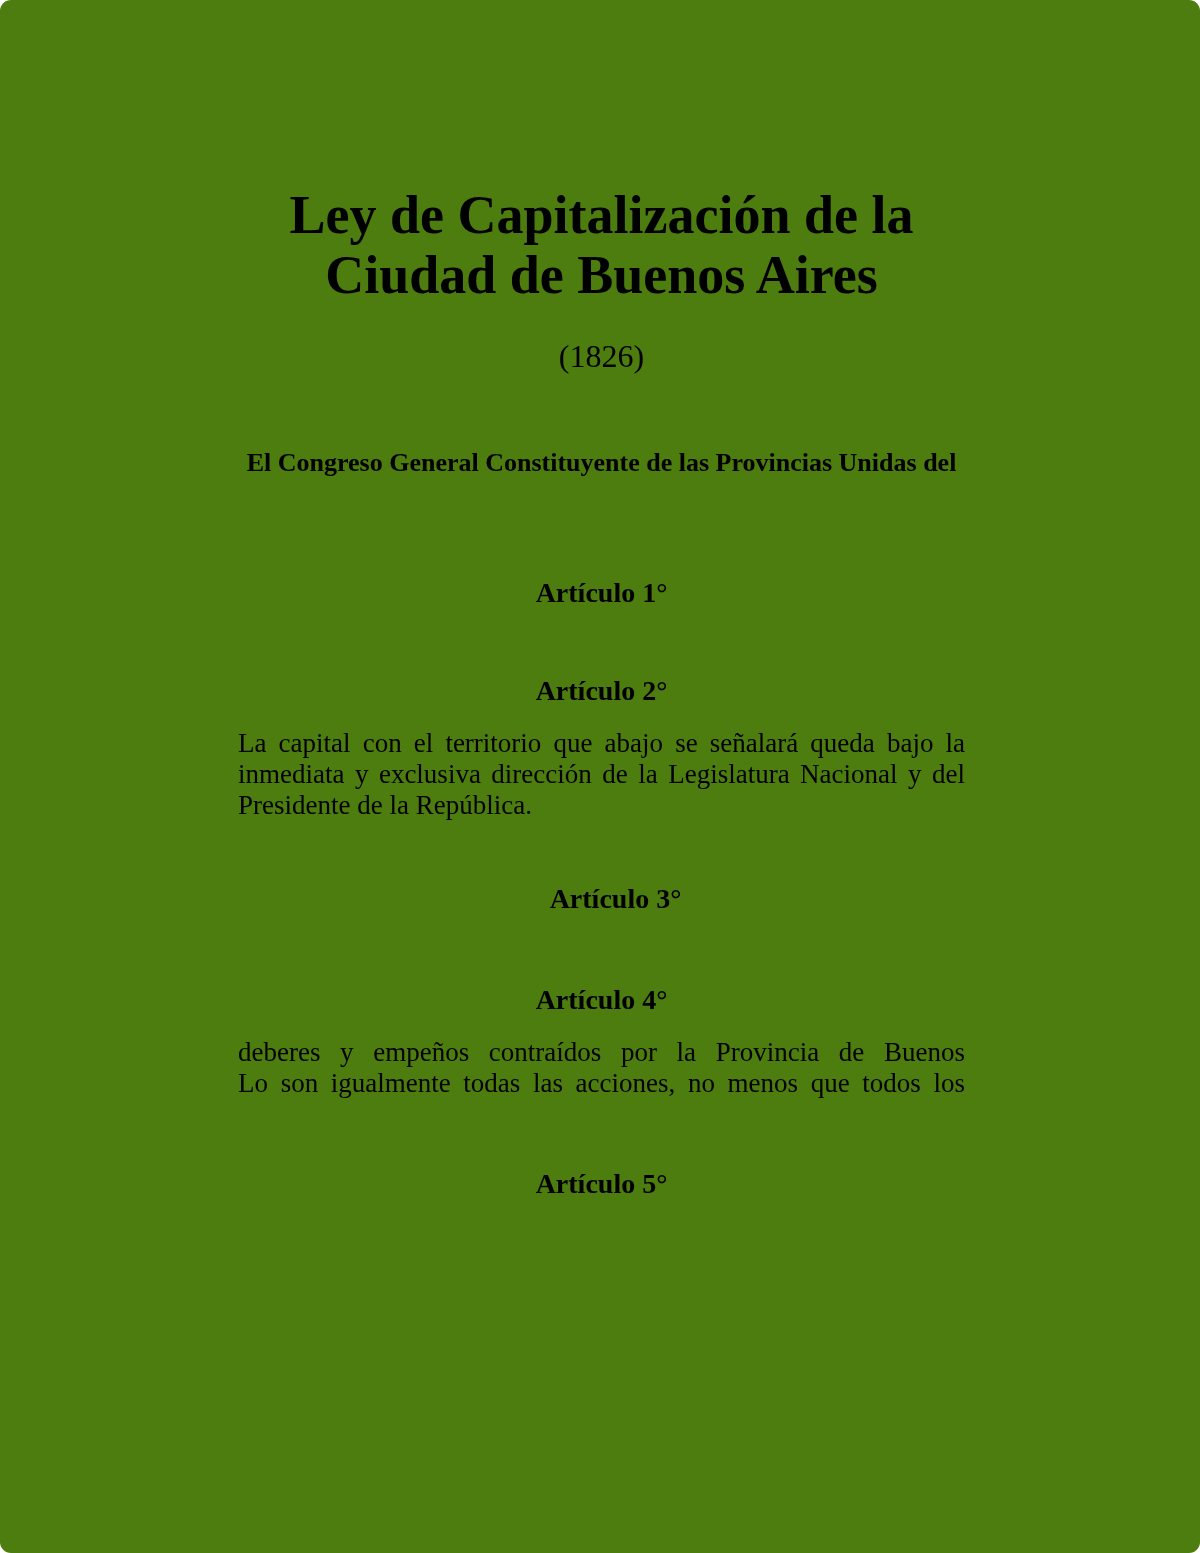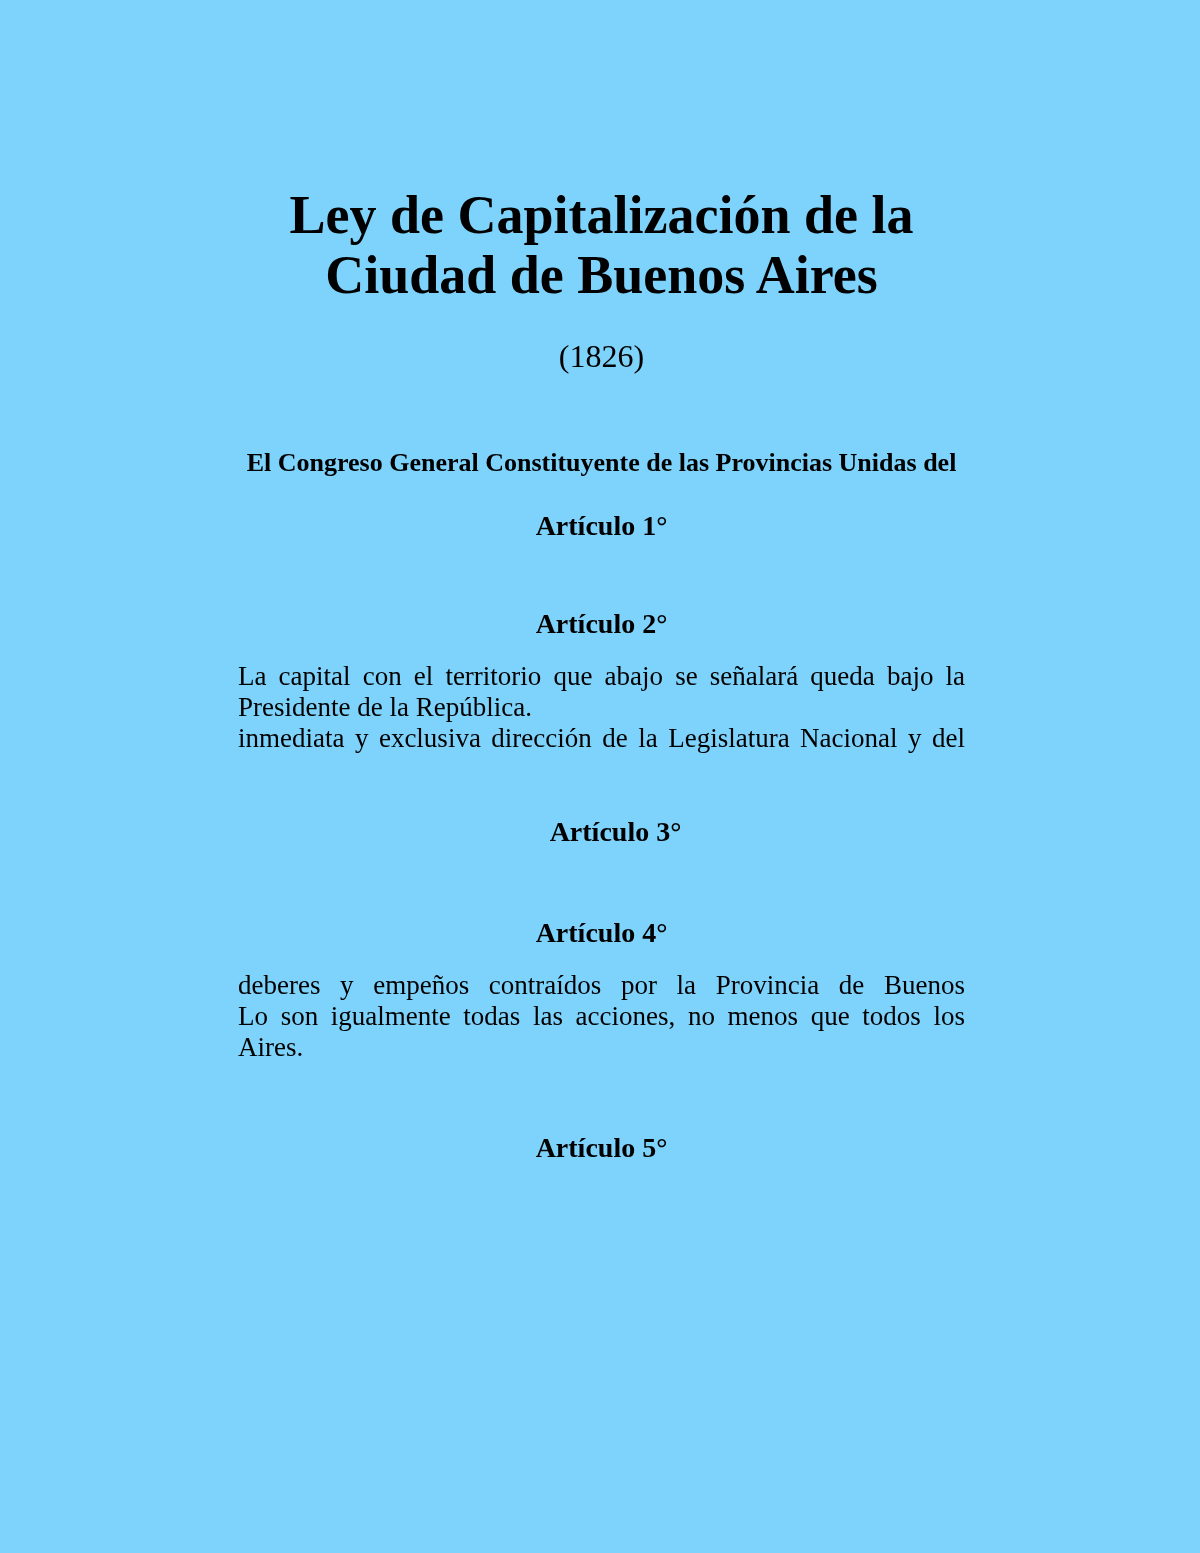--- a/index.html
+++ b/index.html
@@ -2,24 +2,25 @@
 <html><head>
 <meta charset="utf-8">
 <style>
   html, body { margin: 0; padding: 0; background: #ffffff; }
   .page {
     position: relative;
     width: 1200px;
     height: 1553px;
     box-sizing: border-box;
     padding: 185px 235px 0 238px;
-    background: #7dd3fc;
+    background: #4d7c0f;
     color: #000000;
     font-family: "Liberation Serif", "DejaVu Serif", serif;
     overflow: hidden;
+    border-radius: 11px;
   }
   .line { display: block; white-space: nowrap; }
   .center { text-align: center; }
   .doc-title {
     margin: 0;
     font-size: 54px;
     line-height: 60px;
     font-weight: bold;
     text-align: center;
   }
@@ -48,21 +49,21 @@
   .article-body {
     margin: 22px 0 0 0;
     font-size: 27px;
     line-height: 31px;
     text-align: left;
   }
   .just {
     text-align: justify;
     text-align-last: justify;
   }
-  .mt63 { margin-top: 32px; }
+  .mt63 { margin-top: 99px; }
   .mt67 { margin-top: 67px; }
   .mt62 { margin-top: 62px; margin-left: 28px; }
   .mt70 { margin-top: 70px; }
   .mt69 { margin-top: 69px; }
 </style>
 </head>
 <body>
 
 <div class="page">
 
@@ -78,35 +79,34 @@
   </p>
 
   <section class="article mt63">
     <h3 class="article-heading">Artículo 1°</h3>
   </section>
 
   <section class="article mt67">
     <h3 class="article-heading">Artículo 2°</h3>
     <p class="article-body">
       <span class="line just">La capital con el territorio que abajo se señalará queda bajo la</span>
+      <span class="line just">inmediata y exclusiva dirección de la Legislatura Nacional y del</span>
       <span class="line">Presidente de la República.</span>
-      <span class="line just">inmediata y exclusiva dirección de la Legislatura Nacional y del</span>
     </p>
   </section>
 
   <section class="article mt62">
     <h3 class="article-heading">Artículo 3°</h3>
   </section>
 
   <section class="article mt70">
     <h3 class="article-heading">Artículo 4°</h3>
     <p class="article-body">
       <span class="line just">deberes y empeños contraídos por la Provincia de Buenos</span>
       <span class="line just">Lo son igualmente todas las acciones, no menos que todos los</span>
-      <span class="line">Aires.</span>
     </p>
   </section>
 
   <section class="article mt69">
     <h3 class="article-heading">Artículo 5°</h3>
   </section>
 
 </div>
 
 </body></html>

